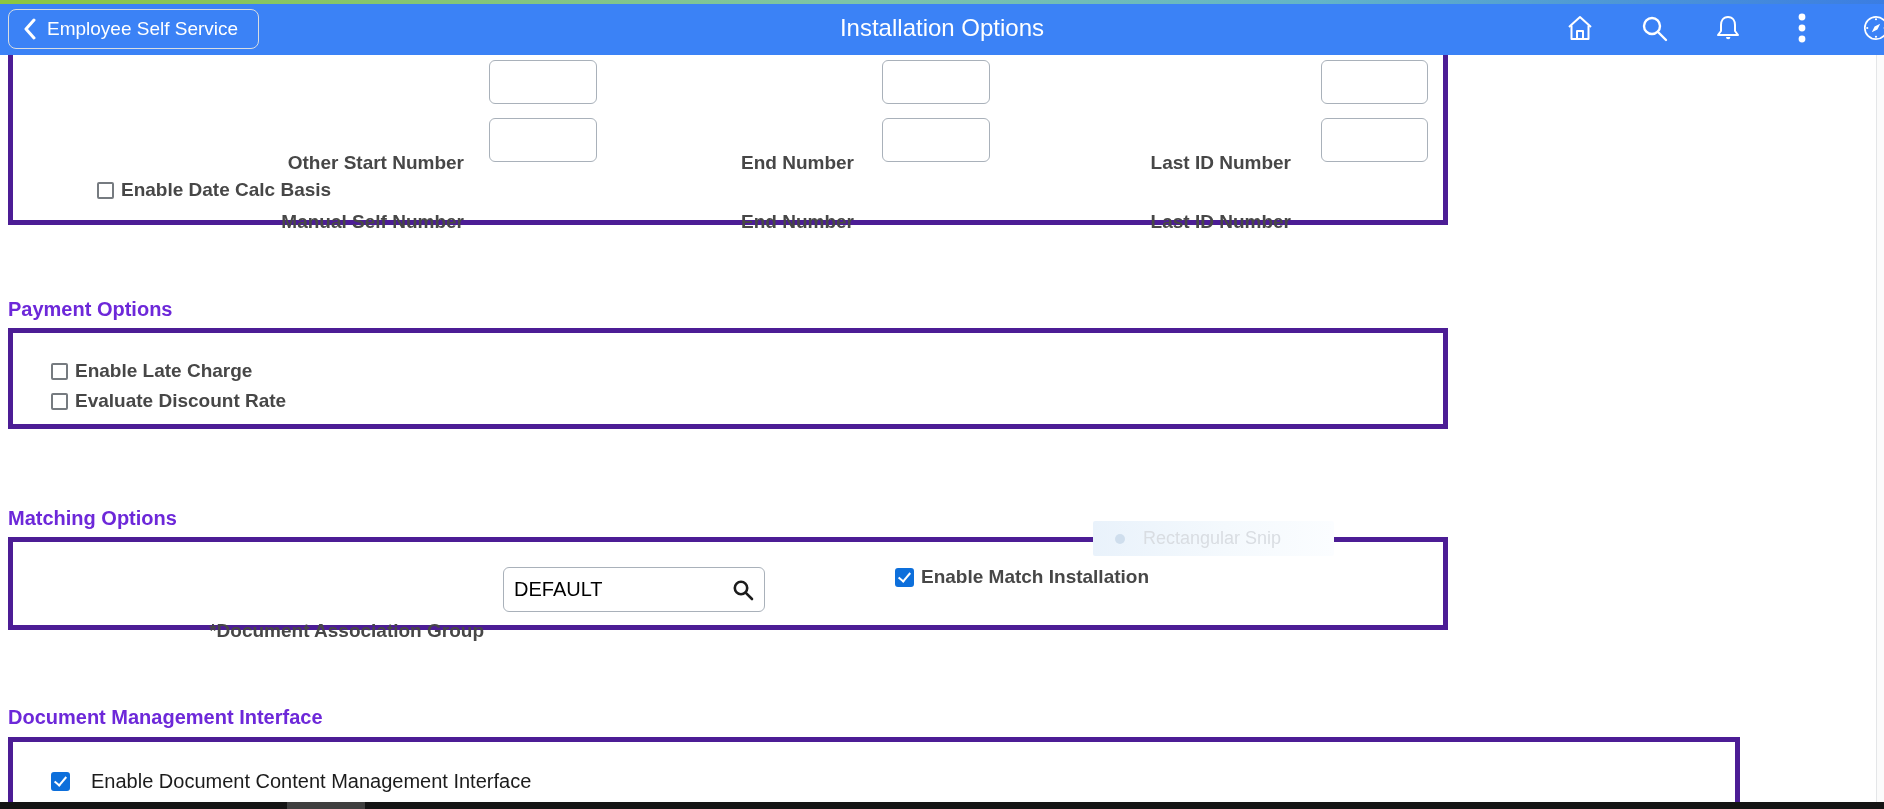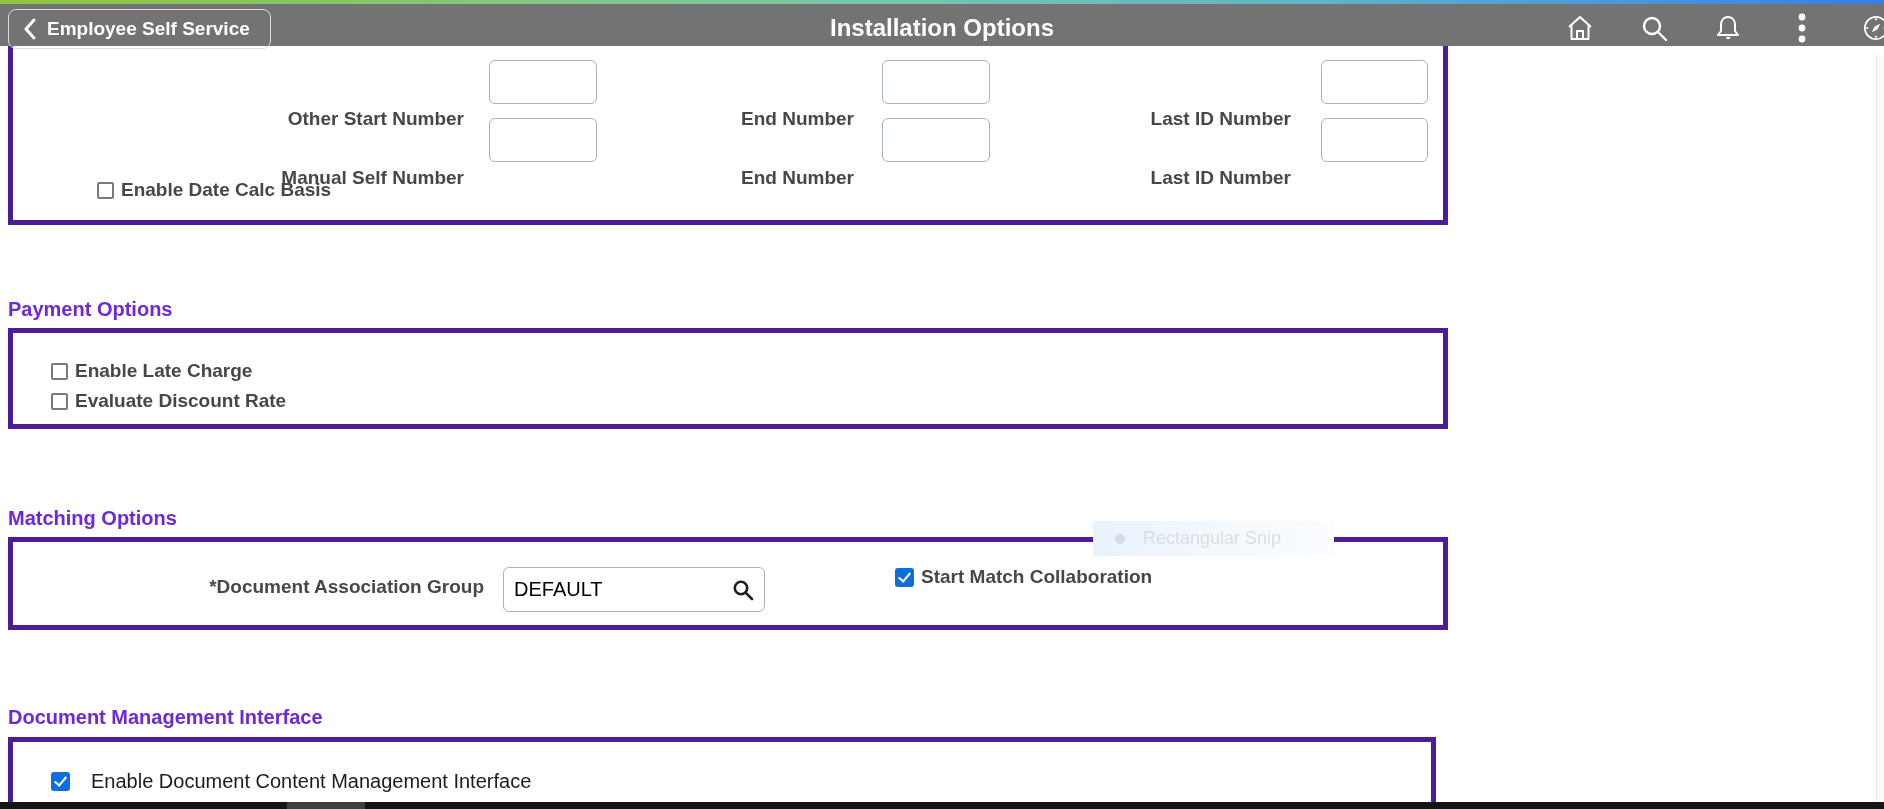--- a/index.html
+++ b/index.html
@@ -9,22 +9,22 @@
     font-family:"Liberation Sans","DejaVu Sans",sans-serif;
     -webkit-font-smoothing:antialiased;
   }
   
   .topstrip{
     position:absolute;top:0;left:0;width:1884px;height:4px;
     background:linear-gradient(90deg,#8cc63f 0%,#7cc4a9 45%,#62b4c8 70%,#3b7de2 100%);
     z-index:30;
   }
   .header{
-    position:absolute;top:0;left:0;width:1884px;height:46px;
-    background:#737373;z-index:20;font-weight:bold;
+    position:absolute;top:0;left:0;width:1884px;height:55px;
+    background:#3b82f6;z-index:20;
   }
   .back-btn{
     position:absolute;left:8px;top:9px;height:40px;
     display:flex;align-items:center;gap:10px;
     padding:0 20px 0 14px;
     border:1px solid #d8dde2;border-radius:8px;
     color:#ffffff;font-size:19px;cursor:pointer;box-sizing:border-box;
   }
   .back-btn svg{display:block;}
   .hdr-title{
@@ -43,21 +43,21 @@
   .card{
     position:absolute;background:#ffffff;
     border:5px solid #4c1d95;box-sizing:border-box;
   }
   .section-title{
     position:absolute;left:8px;
     font-size:20px;font-weight:bold;color:#6d28d9;
   }
   .lbl{
     position:absolute;font-size:19px;font-weight:bold;color:#474747;
-    text-align:center;white-space:nowrap;
+    text-align:center;white-space:nowrap;margin-top:44px;
   }
   .txtbox{
     position:absolute;box-sizing:border-box;
     border:1px solid #a9b1ba;border-radius:6px;background:#ffffff;
     font-size:20px;color:#000;padding:0 10px;
     font-family:"Liberation Sans","DejaVu Sans",sans-serif;
   }
   
   .chkrow{position:absolute;display:flex;align-items:center;}
   .chk{
@@ -207,26 +207,26 @@
     <input value="DEFAULT" style="">
     <span class="mag">
       <svg width="22" height="22" viewBox="0 0 22 22" fill="none" stroke="#1c1c1c" stroke-width="2.6">
         <circle cx="9" cy="9" r="6.2"></circle>
           <line x1="13.6" y1="13.6" x2="20" y2="20" stroke-linecap="round"></line>
       </svg>
     </span>
   </div>
   <div class="chkrow" style="left:882px;top:24px;">
     <span class="chk big checked"></span>
-    <span class="chklabel">Start Match Collaboration</span>
+    <span class="chklabel">Enable Match Installation</span>
   </div>
 </div>
 
 <div class="section-title" style="top:706px;">Document Management Interface</div>
-<div class="card" style="left:8px;top:737px;width:1428px;height:72px;border-bottom:none;">
+<div class="card" style="left:8px;top:737px;width:1732px;height:72px;border-bottom:none;">
   <div class="chkrow" style="left:38px;top:28px;">
     <span class="chk big checked"></span>
     <span class="chklabel plain">Enable Document Content Management Interface</span>
   </div>
 </div>
 
 <div class="vscroll"></div>
 <div class="hscroll">
   <div class="thumb"></div>
 </div>

